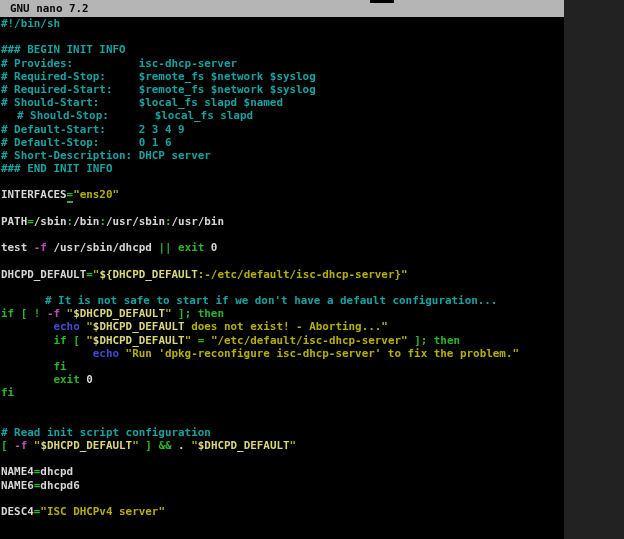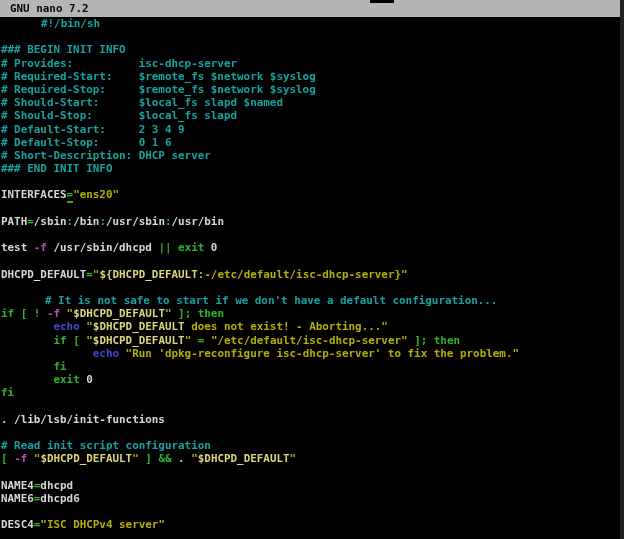--- a/index.html
+++ b/index.html
@@ -1,18 +1,18 @@
 <!DOCTYPE html>
 <html><head>
 <meta charset="utf-8">
 <style>
   html,body{margin:0;padding:0;background:#222;}
   .screen{
     position:relative;
-    width:620px;height:539px;
+    width:564px;height:539px;
     background:#000;
     overflow:hidden;
     font-family:"DejaVu Sans Mono","Liberation Mono",monospace;
     font-size:10.9px;
     font-weight:bold;
     cursor:text;
   }
   .titlebar{
     position:absolute;left:0;top:0;
     width:624px;height:17px;
@@ -41,28 +41,28 @@
 </head>
 <body>
 
 <div class="screen" style="background: rgb(0, 0, 0);">
   <div class="titlebar" style="background: rgb(181, 181, 181); color: rgb(10, 10, 10);">
     <span class="app-title">GNU nano 7.2</span>
     <span class="file-path">/etc/init.d/isc-dhcp-serv</span>
     <span class="notch"></span>
   </div>
   <div class="editor">
-      <div class="line"><span style="color: rgb(23, 162, 162); padding-left: 40px;">#!/bin/sh</span></div>
+      <div class="line"><span style="color: rgb(23, 162, 162);">#!/bin/sh</span></div>
       <div class="line"></div>
       <div class="line"><span style="color: rgb(23, 162, 162);">### BEGIN INIT INFO</span></div>
       <div class="line"><span style="color: rgb(23, 162, 162);"># Provides:          isc-dhcp-server</span></div>
+      <div class="line"><span style="color: rgb(23, 162, 162);"># Required-Stop:     $remote_fs $network $syslog</span></div>
       <div class="line"><span style="color: rgb(23, 162, 162);"># Required-Start:    $remote_fs $network $syslog</span></div>
-      <div class="line"><span style="color: rgb(23, 162, 162);"># Required-Stop:     $remote_fs $network $syslog</span></div>
       <div class="line"><span style="color: rgb(23, 162, 162);"># Should-Start:      $local_fs slapd $named</span></div>
-      <div class="line"><span style="color: rgb(23, 162, 162);"># Should-Stop:       $local_fs slapd</span></div>
+      <div class="line"><span style="color: rgb(23, 162, 162); margin-left: 16px;"># Should-Stop:       $local_fs slapd</span></div>
       <div class="line"><span style="color: rgb(23, 162, 162);"># Default-Start:     2 3 4 9</span></div>
       <div class="line"><span style="color: rgb(23, 162, 162);"># Default-Stop:      0 1 6</span></div>
       <div class="line"><span style="color: rgb(23, 162, 162);"># Short-Description: DHCP server</span></div>
       <div class="line"><span style="color: rgb(23, 162, 162);">### END INIT INFO</span></div>
       <div class="line"></div>
       <div class="line"><span style="color: rgb(214, 214, 214);">INTERFACES</span><span class="cur" style="color: rgb(45, 180, 45);">=</span><span style="color: rgb(181, 175, 0);">"ens20"</span></div>
       <div class="line"></div>
       <div class="line"><span style="color: rgb(214, 214, 214);">PATH</span><span style="color: rgb(45, 180, 45);">=</span><span style="color: rgb(214, 214, 214);">/sbin</span><span style="color: rgb(45, 180, 45);">:</span><span style="color: rgb(214, 214, 214);">/bin</span><span style="color: rgb(45, 180, 45);">:</span><span style="color: rgb(214, 214, 214);">/usr/sbin</span><span style="color: rgb(45, 180, 45);">:</span><span style="color: rgb(214, 214, 214);">/usr/bin</span></div>
       <div class="line"></div>
       <div class="line"><span style="color: rgb(214, 214, 214);">test </span><span style="color: rgb(180, 79, 180);">-f</span><span style="color: rgb(214, 214, 214);"> /usr/sbin/dhcpd </span><span style="color: rgb(45, 180, 45);">||</span><span style="color: rgb(214, 214, 214);"> </span><span style="color: rgb(45, 180, 45);">exit</span><span style="color: rgb(214, 214, 214);"> 0</span></div>
@@ -71,21 +71,20 @@
       <div class="line"></div>
       <div class="line"><span style="color: rgb(23, 162, 162); margin-left: 44px;"># It is not safe to start if we don't have a default configuration...</span></div>
       <div class="line"><span style="color: rgb(45, 180, 45);">if [ ! </span><span style="color: rgb(180, 79, 180);">-f</span><span style="color: rgb(214, 214, 214);"> </span><span style="color: rgb(181, 175, 0);">"</span><span style="color: rgb(217, 214, 124);">$DHCPD_DEFAULT</span><span style="color: rgb(181, 175, 0);">"</span><span style="color: rgb(45, 180, 45);"> ]; then</span></div>
       <div class="line"><span style="color: rgb(214, 214, 214);">        </span><span style="color: rgb(71, 71, 209);">echo</span><span style="color: rgb(214, 214, 214);"> </span><span style="color: rgb(181, 175, 0);">"</span><span style="color: rgb(217, 214, 124);">$DHCPD_DEFAULT</span><span style="color: rgb(181, 175, 0);"> does not exist! - Aborting..."</span></div>
       <div class="line"><span style="color: rgb(214, 214, 214);">        </span><span style="color: rgb(45, 180, 45);">if [</span><span style="color: rgb(214, 214, 214);"> </span><span style="color: rgb(181, 175, 0);">"</span><span style="color: rgb(217, 214, 124);">$DHCPD_DEFAULT</span><span style="color: rgb(181, 175, 0);">"</span><span style="color: rgb(214, 214, 214);"> </span><span style="color: rgb(45, 180, 45);">=</span><span style="color: rgb(214, 214, 214);"> </span><span style="color: rgb(181, 175, 0);">"/etc/default/isc-dhcp-server"</span><span style="color: rgb(45, 180, 45);"> ]; then</span></div>
       <div class="line"><span style="color: rgb(214, 214, 214);">              </span><span style="color: rgb(71, 71, 209);">echo</span><span style="color: rgb(214, 214, 214);"> </span><span style="color: rgb(181, 175, 0);">"Run 'dpkg-reconfigure isc-dhcp-server' to fix the problem."</span></div>
       <div class="line"><span style="color: rgb(214, 214, 214);">        </span><span style="color: rgb(45, 180, 45);">fi</span></div>
       <div class="line"><span style="color: rgb(214, 214, 214);">        </span><span style="color: rgb(45, 180, 45);">exit</span><span style="color: rgb(214, 214, 214);"> 0</span></div>
       <div class="line"><span style="color: rgb(45, 180, 45);">fi</span></div>
       <div class="line"></div>
-      <div class="line"><span style="color: rgb(214, 214, 214);">. /lib/lsb/init-functions</span></div>
       <div class="line"></div>
       <div class="line"><span style="color: rgb(23, 162, 162);"># Read init script configuration</span></div>
       <div class="line"><span style="color: rgb(45, 180, 45);">[ </span><span style="color: rgb(180, 79, 180);">-f</span><span style="color: rgb(214, 214, 214);"> </span><span style="color: rgb(181, 175, 0);">"</span><span style="color: rgb(217, 214, 124);">$DHCPD_DEFAULT</span><span style="color: rgb(181, 175, 0);">"</span><span style="color: rgb(45, 180, 45);"> ] &amp;&amp; </span><span style="color: rgb(214, 214, 214);">. </span><span style="color: rgb(181, 175, 0);">"</span><span style="color: rgb(217, 214, 124);">$DHCPD_DEFAULT</span><span style="color: rgb(181, 175, 0);">"</span></div>
       <div class="line"></div>
       <div class="line"><span style="color: rgb(214, 214, 214);">NAME4</span><span style="color: rgb(45, 180, 45);">=</span><span style="color: rgb(214, 214, 214);">dhcpd</span></div>
       <div class="line"><span style="color: rgb(214, 214, 214);">NAME6</span><span style="color: rgb(45, 180, 45);">=</span><span style="color: rgb(214, 214, 214); text-align: center;">dhcpd6</span></div>
       <div class="line"></div>
       <div class="line"><span style="color: rgb(214, 214, 214);">DESC4</span><span style="color: rgb(45, 180, 45);">=</span><span style="color: rgb(181, 175, 0);">"ISC DHCPv4 server"</span></div>
     </div>
 </div>

